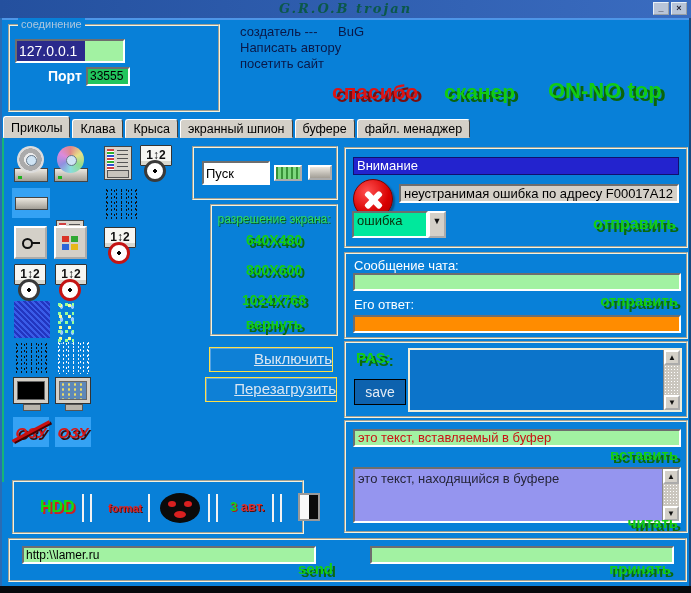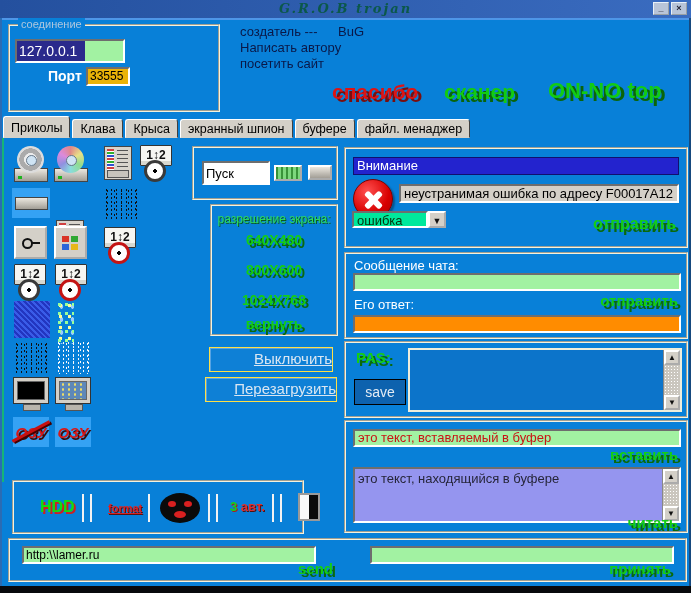--- a/index.html
+++ b/index.html
@@ -121,21 +121,21 @@
   <div class="abs bottomband"></div>
   <div class="abs pageedge"></div>
 
   <div class="abs groove" style="left:8px;top:24px;width:212px;height:88px;">
     <span class="legend">соединение</span>
     <div class="abs sunken" style="left:5px;top:13px;width:110px;height:24px;display:flex;">
       <div style="width:62%;background:#2A2A8C;color:#FFF;font-size:14px;line-height:20px;padding-left:2px;">127.0.0.1</div>
       <div style="flex:1;background:#A2F2A2;"></div>
     </div>
     <div class="abs" style="left:38px;top:42px;font-weight:bold;font-size:14px;color:#FFF;">Порт</div>
-    <div class="abs sunken" style="left:76px;top:41px;width:44px;height:19px;background:#eab308;font-size:12px;
+    <div class="abs sunken" style="left:76px;top:41px;width:44px;height:19px;background:#22c55e;font-size:12px;
          line-height:15px;padding-left:2px;color:#000;">33555</div>
   </div>
 
   <div class="abs navtxt" style="left:240px;top:24px;">создатель ---</div>
   <div class="abs navtxt" style="left:338px;top:24px;">BuG</div>
   <div class="abs navtxt" style="left:240px;top:40px;">Написать автору</div>
   <div class="abs navtxt" style="left:240px;top:56px;">посетить сайт</div>
 
   <div class="abs decor red" style="left:332px;top:80px;">спасибо</div>
   <div class="abs decor grn" style="left:444px;top:80px;">сканер</div>
@@ -243,21 +243,21 @@
 
   <div class="abs bluebtn" style="left:209px;top:347px;width:124px;height:25px;font-size:15px;line-height:21px;">Выключить</div>
   <div class="abs bluebtn" style="left:205px;top:377px;width:132px;height:25px;font-size:15px;line-height:21px;">Перезагрузить</div>
 
   <div class="abs groove" style="left:344px;top:147px;width:344px;height:101px;">
     <div class="abs" style="left:7px;top:8px;width:326px;height:18px;background:#2323CE;border:1px solid #10106E;
          color:#FFF;font-size:13px;line-height:16px;padding-left:3px;box-sizing:border-box;">Внимание</div>
     <div class="abs errx" style="left:7px;top:30px;"></div>
     <div class="abs sunken" style="left:53px;top:35px;width:280px;height:19px;background:#D4D0C8;color:#000;
          font-size:13px;line-height:15px;padding-left:3px;">неустранимая ошибка по адресу F00017A12</div>
-    <div class="abs" style="left:6px;top:62px;width:94px;height:17px;display:flex;">
+    <div class="abs" style="left:6px;top:62px;width:94px;height:27px;display:flex;">
       <div class="sunken" style="flex:1;background:#00E89C;font-size:13px;line-height:16px;padding-left:3px;color:#0A300A;">ошибка</div>
       <div class="combo-btn" style="width:18px;font-size:9px;line-height:16px;">▼</div>
     </div>
     <div class="abs gsh" style="right:10px;top:66px;font-size:16px;">отправить</div>
   </div>
 
   <div class="abs groove" style="left:344px;top:252px;width:344px;height:87px;">
     <div class="abs wlabel" style="left:8px;top:4px;">Сообщение чата:</div>
     <div class="abs sunken gfield" style="left:7px;top:19px;width:328px;height:18px;font-size:13px;"></div>
     <div class="abs wlabel" style="left:8px;top:43px;">Его ответ:</div>
@@ -289,21 +289,21 @@
         <div class="sbtn" style="bottom:0;">▼</div>
       </div>
     </div>
     <div class="abs gsh" style="right:8px;top:92px;">читать</div>
   </div>
 
   <div class="abs groove" style="left:12px;top:480px;width:292px;height:54px;">
     <div class="abs" style="left:26px;top:16px;font-weight:bold;font-size:16px;color:#12DD12;text-shadow:2px 2px 0 #CC2222;">HDD</div>
     <div class="vline" style="left:68px;"></div>
     <div class="vline" style="left:76px;"></div>
-    <div class="abs" style="left:94px;top:20px;font-weight:bold;font-size:11px;color:#DD2222;text-shadow:1px 1px 0 #551111;text-decoration:underline;">format</div>
+    <div class="abs" style="left:94px;top:20px;font-weight:bold;font-size:11px;color:#DD2222;text-shadow:1px 1px 0 #551111;">format</div>
     <div class="vline" style="left:134px;"></div>
     <div class="abs smiley" style="left:146px;top:11px;">
       <div class="mouth"></div>
     </div>
     <div class="vline" style="left:194px;"></div>
     <div class="vline" style="left:202px;"></div>
     <div class="abs" style="left:216px;top:17px;font-weight:bold;font-size:13px;">
       <span style="color:#18D018;text-shadow:1px 1px 0 #AA2020;">3</span>
       <span style="color:#DD3030;text-shadow:1px 1px 0 #501010;">авт.</span>
     </div>

